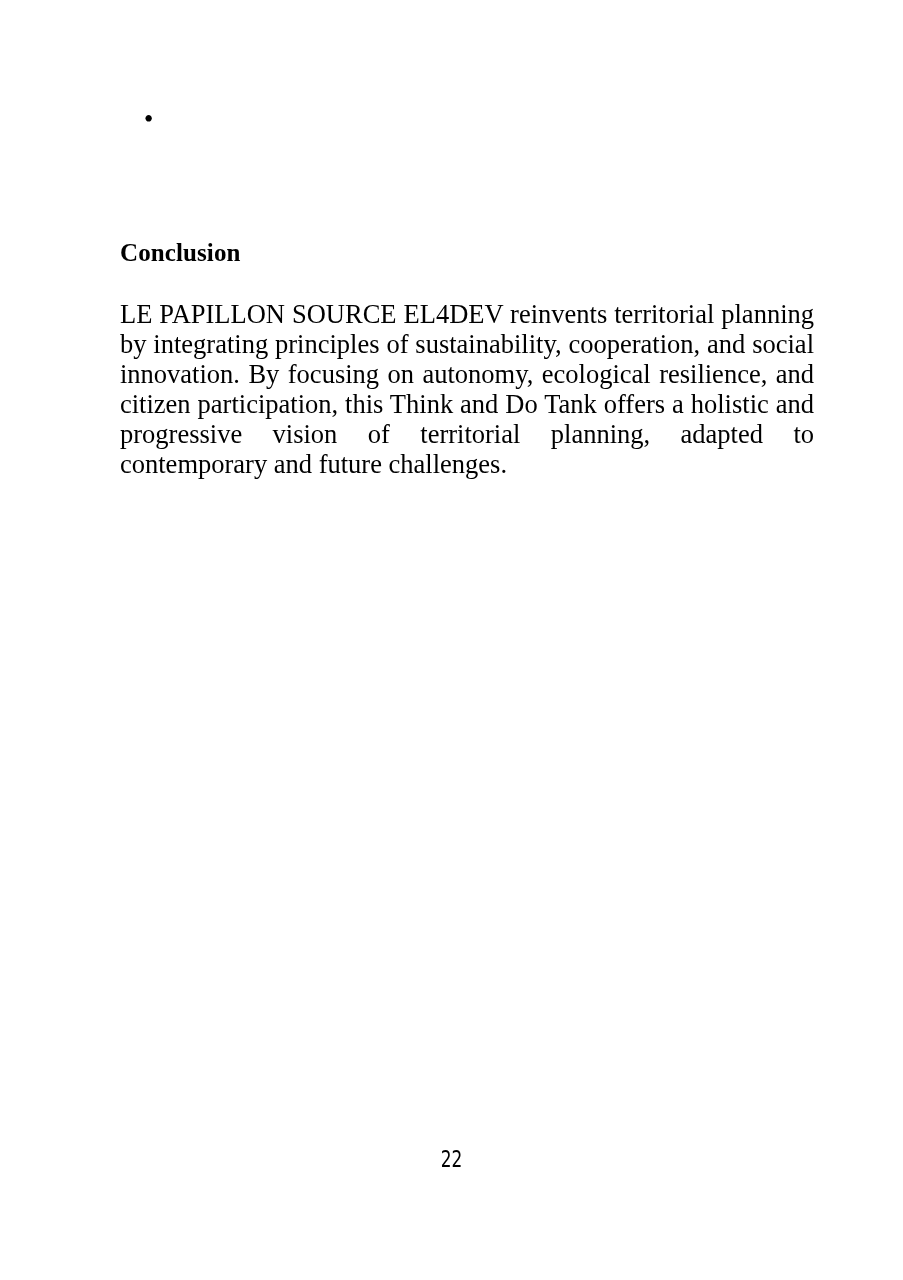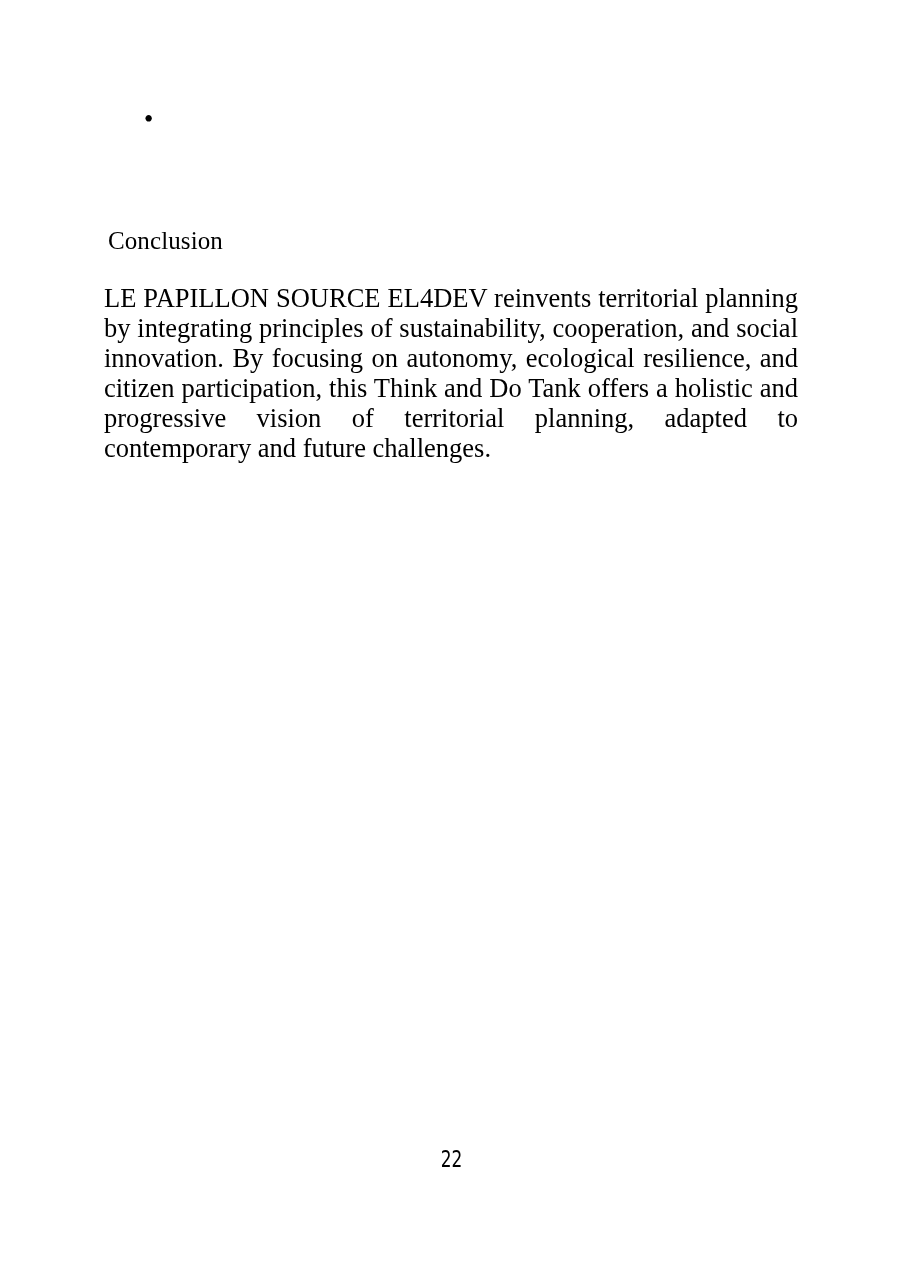--- a/index.html
+++ b/index.html
@@ -64,34 +64,34 @@
   
   .bullet-text {
     display: block;
   }
 
   
   .section-heading {
     position: absolute;
     top: 222px;
     left: 0;
-    margin: 4px;
+    margin: 16px;
     font-size: 25px;
     line-height: 30px;
-    font-weight: normal;
+    font-weight: bold;
     letter-spacing: 0.1px;
   }
 
   
   .body-paragraph {
     position: absolute;
     top: 283px;
     left: 0;
     width: 694px;
-    margin: 0;
+    margin: 16px;
     font-size: 26.5px;
     line-height: 30px;
     text-align: justify;
     text-justify: inter-word;
     hyphens: none;
   }
 
   
   .page-number {
     position: absolute;

